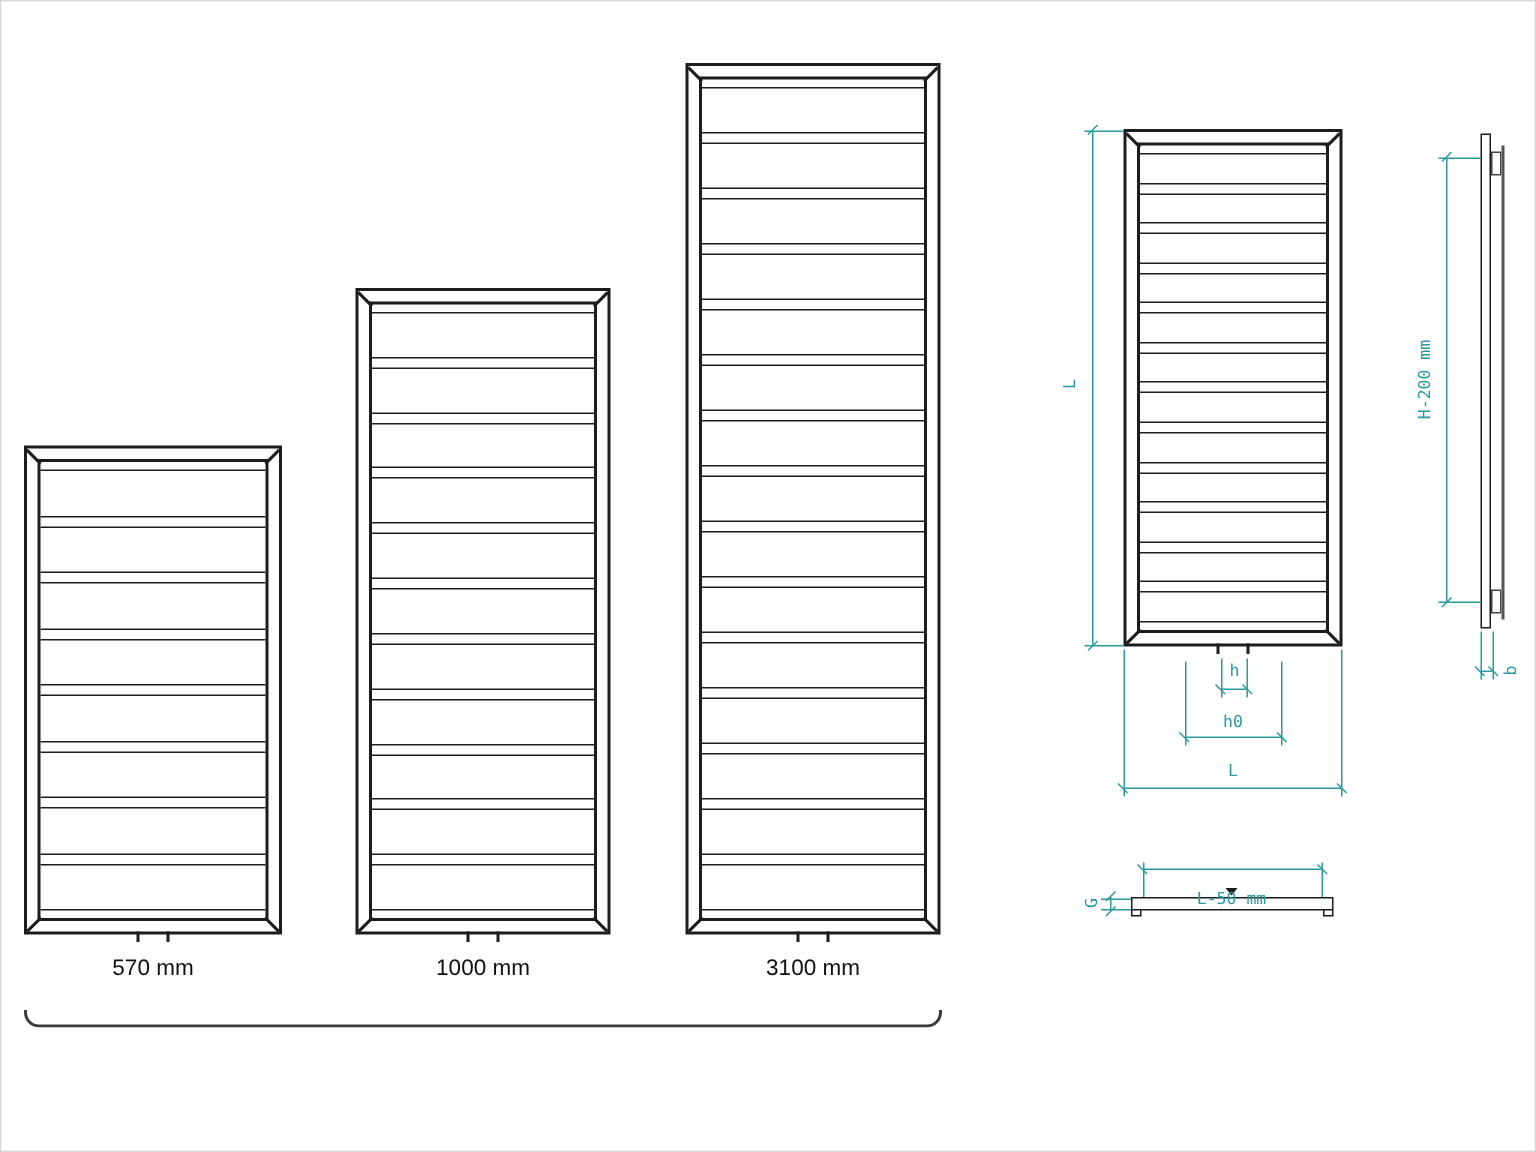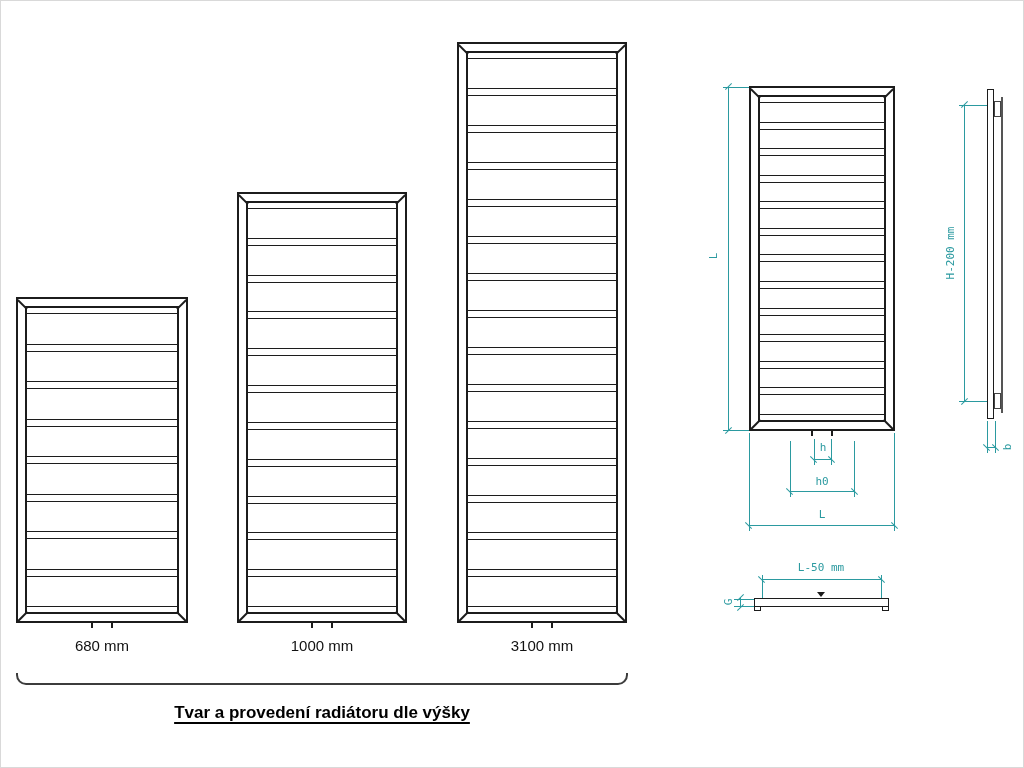--- a/index.html
+++ b/index.html
@@ -74,21 +74,21 @@
         <div class="slat"></div>
         <div class="slat"></div>
       </div>
       <div class="miter tl"></div>
       <div class="miter tr"></div>
       <div class="miter bl"></div>
       <div class="miter br"></div>
       <div class="stub s1"></div>
       <div class="stub s2"></div>
     </div>
-  <div class="size-label" style="left:15px;top:636px;width:172px">680 mm</div>
+  <div class="size-label" style="left:15px;top:636px;width:172px">570 mm</div>
 
   <div class="radiator" style="left:236px;top:191px;width:170px;height:431px">
       <div class="rad-inner">
         <div class="slat"></div>
         <div class="slat"></div>
         <div class="slat"></div>
         <div class="slat"></div>
         <div class="slat"></div>
         <div class="slat"></div>
         <div class="slat"></div>
@@ -127,21 +127,20 @@
       <div class="miter tl"></div>
       <div class="miter tr"></div>
       <div class="miter bl"></div>
       <div class="miter br"></div>
       <div class="stub s1"></div>
       <div class="stub s2"></div>
     </div>
   <div class="size-label" style="left:456px;top:636px;width:170px">3100 mm</div>
 
   <div class="brace" style="left:15px;top:672px;width:612px;height:12px"></div>
-  <div class="title" style="left:15px;top:702px;width:612px">Tvar a provedení radiátoru dle výšky</div>
 
   <div class="radiator" style="left:748px;top:85px;width:146px;height:345px">
       <div class="rad-inner">
         <div class="slat"></div>
         <div class="slat"></div>
         <div class="slat"></div>
         <div class="slat"></div>
         <div class="slat"></div>
         <div class="slat"></div>
         <div class="slat"></div>
@@ -195,20 +194,20 @@
   <div class="dim-label vert" style="left:1006px;top:446px">b</div>
 
   <div class="tv-profile" style="left:753px;top:597px;width:135px;height:9px"></div>
   <div class="tv-cap" style="left:753px;top:605px;width:7px;height:5px"></div>
   <div class="tv-cap" style="left:881px;top:605px;width:7px;height:5px"></div>
   <div class="tv-mark" style="left:816px;top:591px"></div>
 
   <div class="xv" style="left:761px;top:574px;height:23px"></div>
   <div class="xv" style="left:880px;top:574px;height:23px"></div>
   <div class="dim-h" style="left:761px;top:578px;width:119px"></div>
-  <div class="dim-label" style="left:820px;top:566px">L-50 mm</div>
+  <div class="dim-label" style="left:820px;top:598px">L-50 mm</div>
 
   <div class="xh" style="left:733px;top:598px;width:20px"></div>
   <div class="xh" style="left:733px;top:605px;width:20px"></div>
   <div class="dim-v" style="left:739px;top:597px;height:9px"></div>
   <div class="dim-label vert" style="left:727px;top:601px">G</div>
 
 </div>
 
 </body></html>

